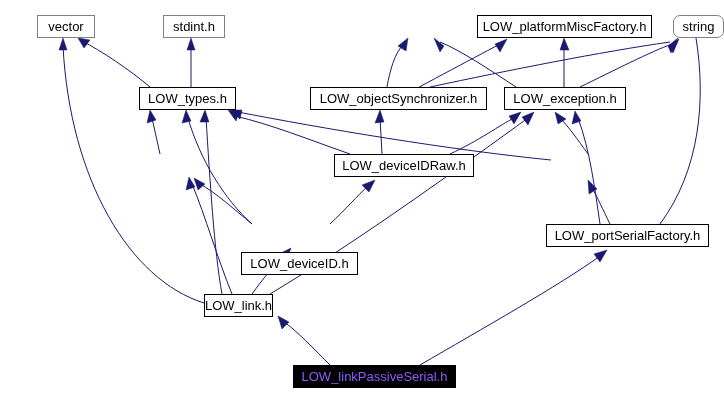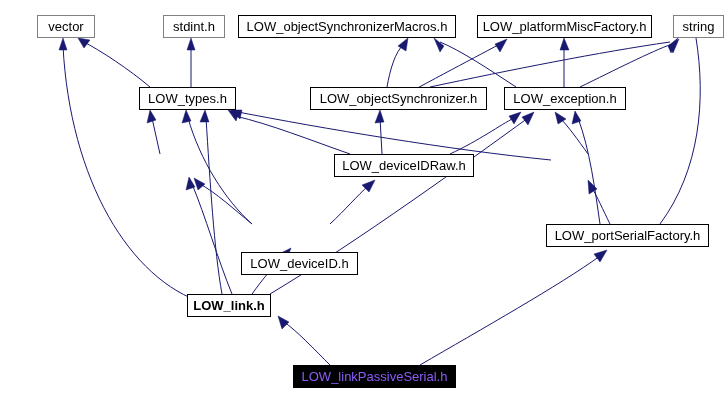--- a/index.html
+++ b/index.html
@@ -150,29 +150,26 @@
   </svg>
 
   <div class="node-box system" style="left:37px; top:15px; width:58px; height:23px;">
     <span class="node-label">vector</span>
   </div>
 
   <div class="node-box system" style="left:163px; top:15px; width:62px; height:23px;">
     <span class="node-label">stdint.h</span>
   </div>
 
-  <div class="node-box" style="left:238px; top:15px; width:218px; height:23px;">
-    <span class="node-label">LOW_objectSynchronizerMacros.h</span>
-  </div>
 
   <div class="node-box" style="left:477px; top:15px; width:175px; height:23px;">
     <span class="node-label">LOW_platformMiscFactory.h</span>
   </div>
 
-  <div class="node-box system" style="left:673px; top:15px; width:51px; height:23px;">
+  <div class="node-box system" style="left:673px; top:15px; width:51px; height:23px;border-radius:7px;">
     <span class="node-label">string</span>
   </div>
 
   <div class="node-box" style="left:139px; top:87px; width:97px; height:23px;">
     <span class="node-label">LOW_types.h</span>
   </div>
 
   <div class="node-box" style="left:310px; top:87px; width:177px; height:23px;">
     <span class="node-label">LOW_objectSynchronizer.h</span>
   </div>
@@ -188,21 +185,21 @@
 
 
   <div class="node-box" style="left:241px; top:224px; width:117px; height:23px;margin-top:28px;">
     <span class="node-label">LOW_deviceID.h</span>
   </div>
 
   <div class="node-box" style="left:546px; top:224px; width:163px; height:23px;">
     <span class="node-label">LOW_portSerialFactory.h</span>
   </div>
 
-  <div class="node-box" style="left:187px; top:294px; width:84px; height:23px;font-weight:bold;">
+  <div class="node-box" style="left:204px; top:294px; width:69px; height:23px;">
     <span class="node-label">LOW_link.h</span>
   </div>
 
   <div class="node-box current" style="left:293px; top:365px; width:163px; height:23px;">
     <span class="node-label">LOW_linkPassiveSerial.h</span>
   </div>
 
 </div>
 
 </body></html>

